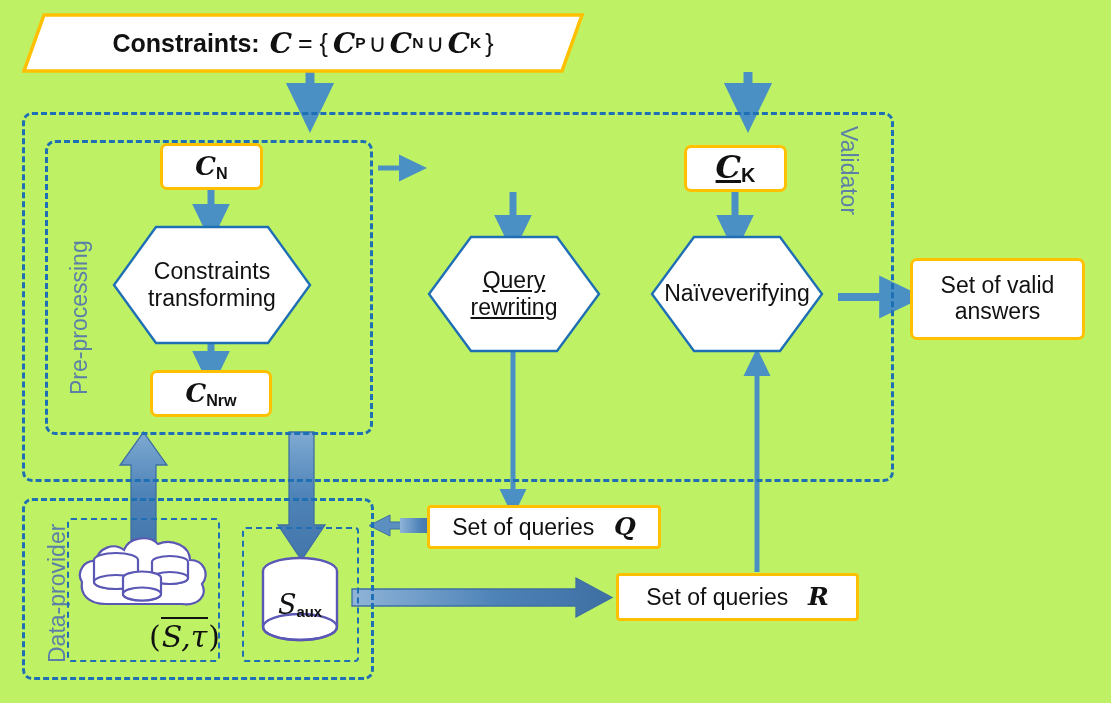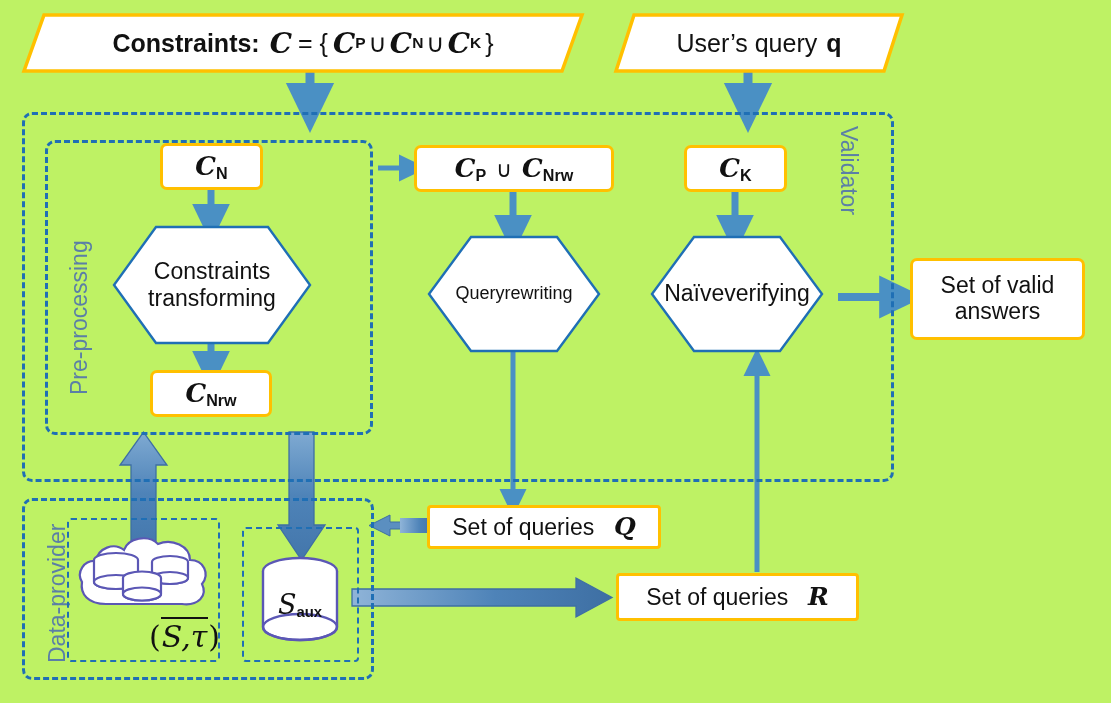--- a/index.html
+++ b/index.html
@@ -148,30 +148,20 @@
       <span class="cal" style="font-size:28px">C</span>
         <span class="sub">N</span>
       <span class="op">∪</span>
       <span class="cal" style="font-size:28px">C</span>
         <span class="sub">K</span>
       <span style="width:4px;display:inline-block"></span>
       <span style="font-weight:500">}</span>
     </div>
   </div>
 
-  <div class="para-wrap" style="left:614px;top:13px;width:290px;height:60px;">
-    <svg width="290" height="60" viewBox="0 0 290 60">
-      <polygon points="20,2 288,2 270,58 2,58" fill="#ffffff" stroke="#FFC000" stroke-width="3.5"></polygon>
-    </svg>
-    <div class="para-text" style="font-size:25px;">
-      <span>User’s query</span>
-      <span style="width:9px;display:inline-block"></span>
-      <span style="font-weight:bold">q</span>
-    </div>
-  </div>
 
   <div class="abs dashbox" style="left:22px;top:112px;width:872px;height:370px;"></div>
   <div class="vlabel down" style="left:862px;top:126px;font-size:23px;">Validator</div>
 
   <div class="abs dashbox" style="left:45px;top:140px;width:328px;height:295px;"></div>
   <div class="vlabel up" style="left:56px;top:140px;height:0;line-height:0;font-size:23px;transform-origin:left top;transform:rotate(-90deg) translate(-255px,23px);">Pre-processing</div>
 
   <div class="abs ybox" style="left:160px;top:143px;width:103px;height:47px;font-size:26px;">
     <span><span class="cal">C</span><span class="sub">N</span></span>
   </div>
@@ -183,39 +173,32 @@
     <div class="hex-text" style="font-size:23px;flex-direction:column;">
       <div>Constraints</div>
       <div>transforming</div>
     </div>
   </div>
 
   <div class="abs ybox" style="left:150px;top:370px;width:122px;height:47px;font-size:26px;">
     <span><span class="cal">C</span><span class="sub">Nrw</span></span>
   </div>
 
-  <div class="abs ybox" style="left:414px;top:145px;width:200px;height:47px;font-size:26px;">
-    <span>
-      <span class="cal">C</span><span class="sub">P</span>
-      <span class="op" style="font-size:22px">∪</span>
-      <span class="cal">C</span><span class="sub">Nrw</span>
-    </span>
-  </div>
 
   <div class="hex-wrap" style="left:427px;top:235px;width:174px;height:118px;">
     <svg width="174" height="118" viewBox="0 0 174 118">
       <polygon points="44,2 130,2 172,59 130,116 44,116 2,59" fill="#ffffff" stroke="#1F6FB5" stroke-width="2.4"></polygon>
     </svg>
-    <div class="hex-text" style="font-size:18px;flex-direction:row;">
+    <div class="hex-text" style="font-size:23px;flex-direction:column;text-decoration:underline;">
       <div>Query</div>
       <div>rewriting</div>
     </div>
   </div>
 
-  <div class="abs ybox" style="left:684px;top:145px;width:103px;height:47px;font-size:26px;">
+  <div class="abs ybox" style="left:684px;top:145px;width:103px;height:47px;font-size:32px;text-decoration:underline;">
     <span><span class="cal">C</span><span class="sub">K</span></span>
   </div>
 
   <div class="hex-wrap" style="left:650px;top:235px;width:174px;height:118px;">
     <svg width="174" height="118" viewBox="0 0 174 118">
       <polygon points="44,2 130,2 172,59 130,116 44,116 2,59" fill="#ffffff" stroke="#1F6FB5" stroke-width="2.4"></polygon>
     </svg>
     <div class="hex-text" style="font-size:23px;flex-direction:row;">
       <div>Naïve</div>
       <div>verifying</div>

